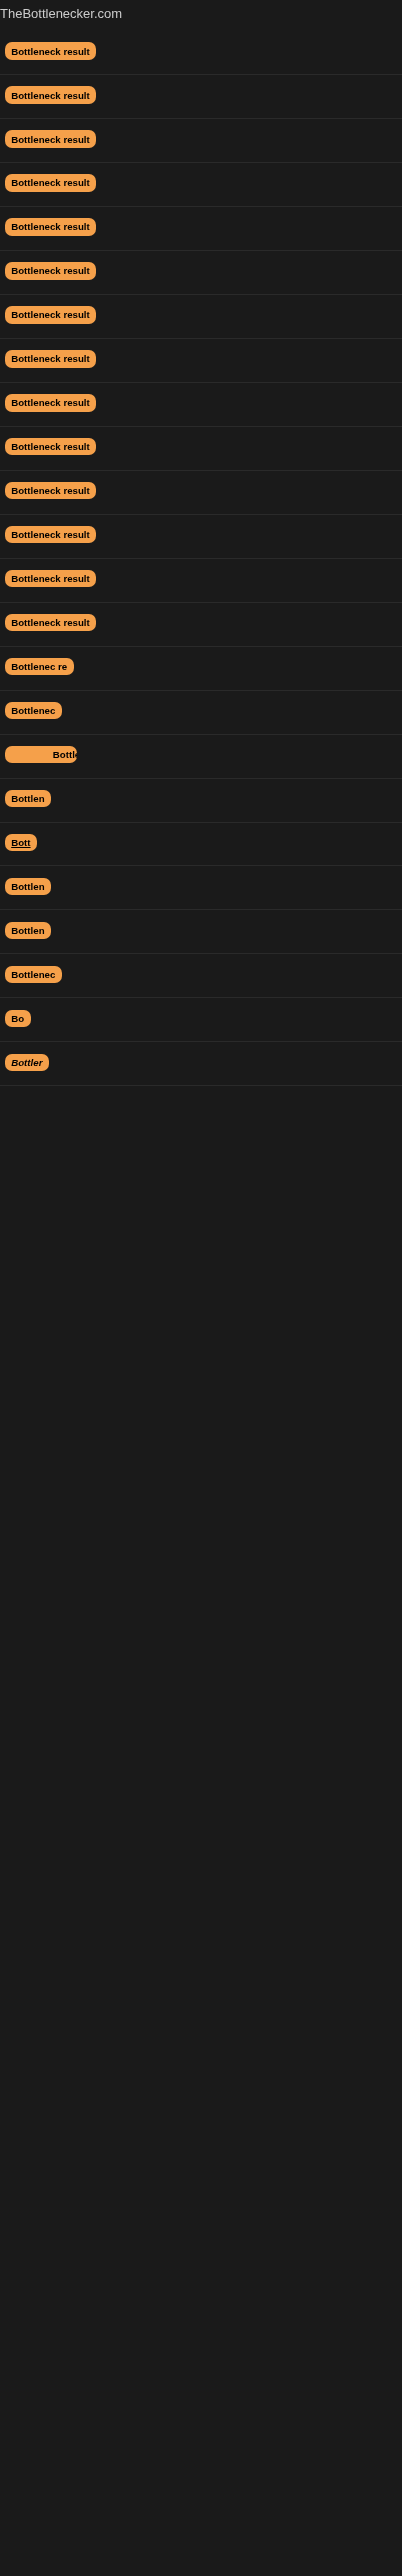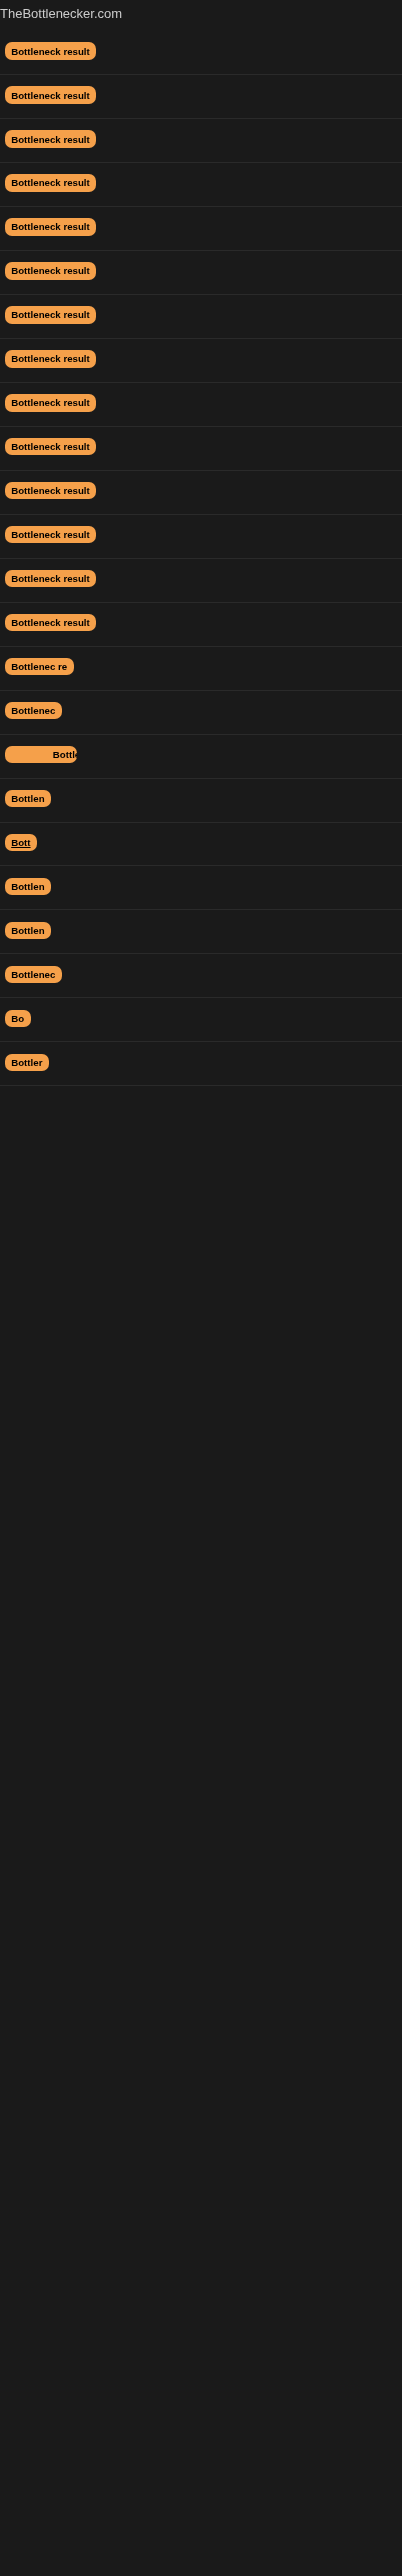--- a/index.html
+++ b/index.html
@@ -65,15 +65,15 @@
     <div class="result-row"><span class="bottleneck-badge" style="max-width: 97px;">Bottleneck result</span></div>
     <div class="result-row"><span class="bottleneck-badge" style="max-width: 79px;">Bottlenec re</span></div>
     <div class="result-row"><span class="bottleneck-badge" style="max-width: 64px;">Bottlenec</span></div>
     <div class="result-row"><span class="bottleneck-badge" style="max-width: 72px; padding-left: 48px;">Bottleneck r</span></div>
     <div class="result-row"><span class="bottleneck-badge" style="max-width: 56px;">Bottlen</span></div>
     <div class="result-row"><span class="bottleneck-badge" style="max-width: 40px; text-decoration: underline;">Bott</span></div>
     <div class="result-row"><span class="bottleneck-badge" style="max-width: 56px;">Bottlen</span></div>
     <div class="result-row"><span class="bottleneck-badge" style="max-width: 48px;">Bottlen</span></div>
     <div class="result-row"><span class="bottleneck-badge" style="max-width: 64px;">Bottlenec</span></div>
     <div class="result-row"><span class="bottleneck-badge" style="max-width: 29px;">Bo</span></div>
-    <div class="result-row"><span class="bottleneck-badge" style="max-width: 47px;">Bottler</span></div>
+    <div class="result-row"><span class="bottleneck-badge" style="max-width: 47px; font-style: italic;">Bottler</span></div>
   </div>
 
 
 </body></html>

